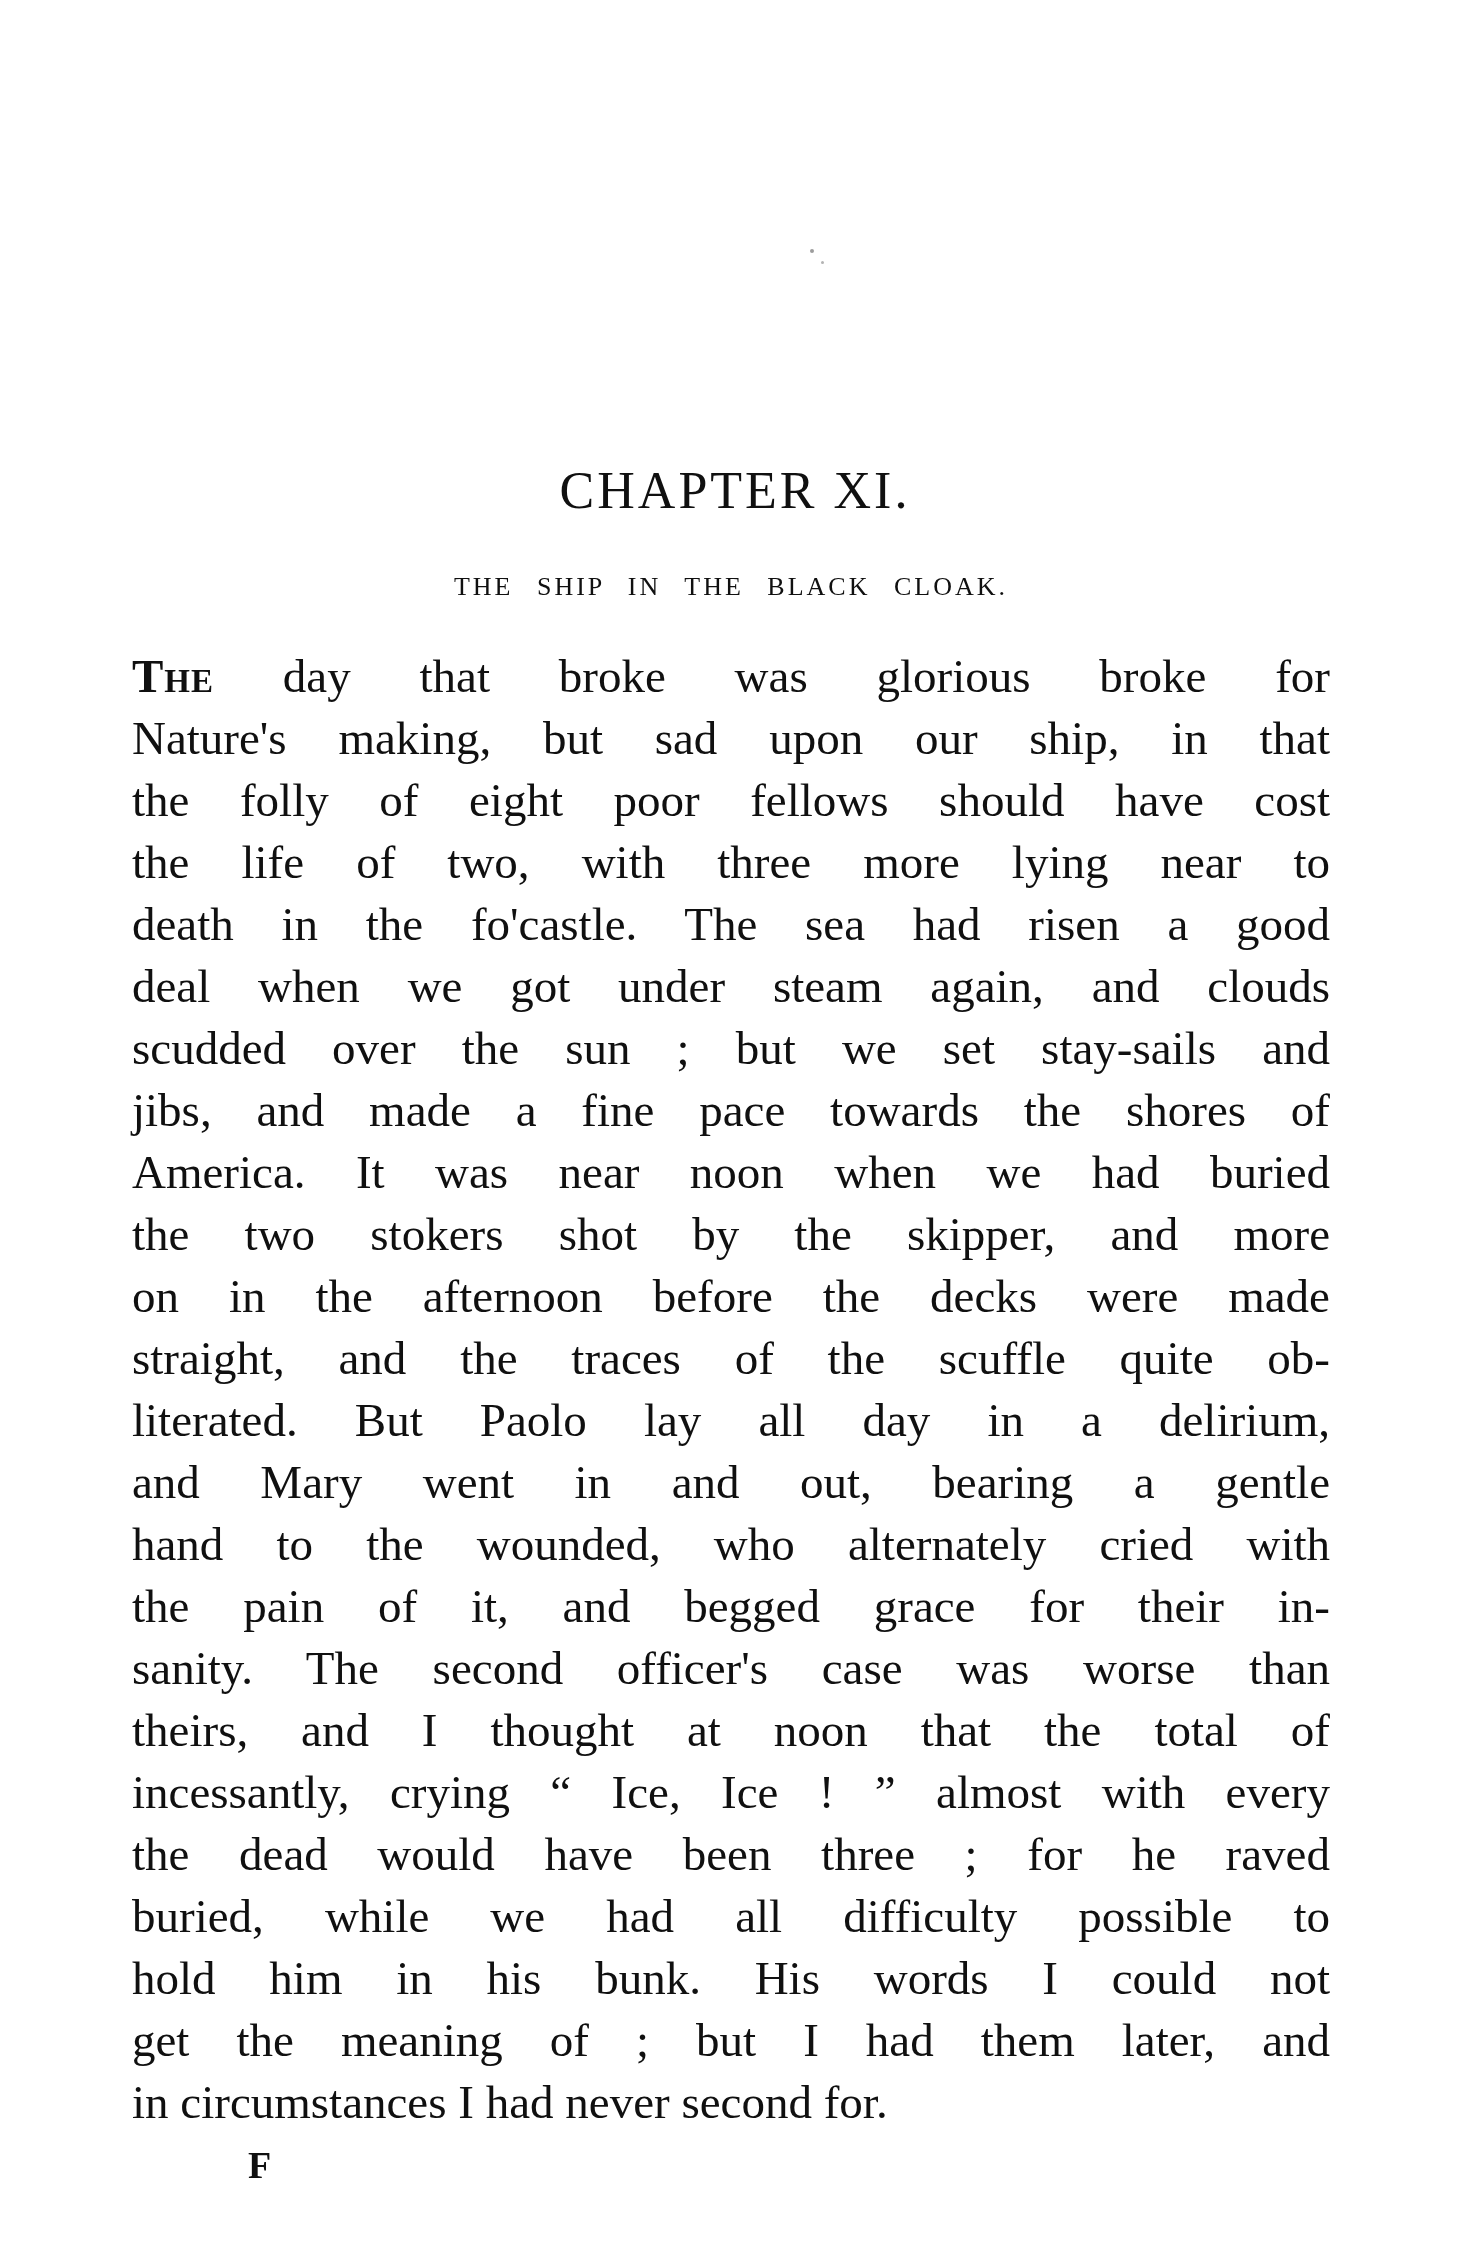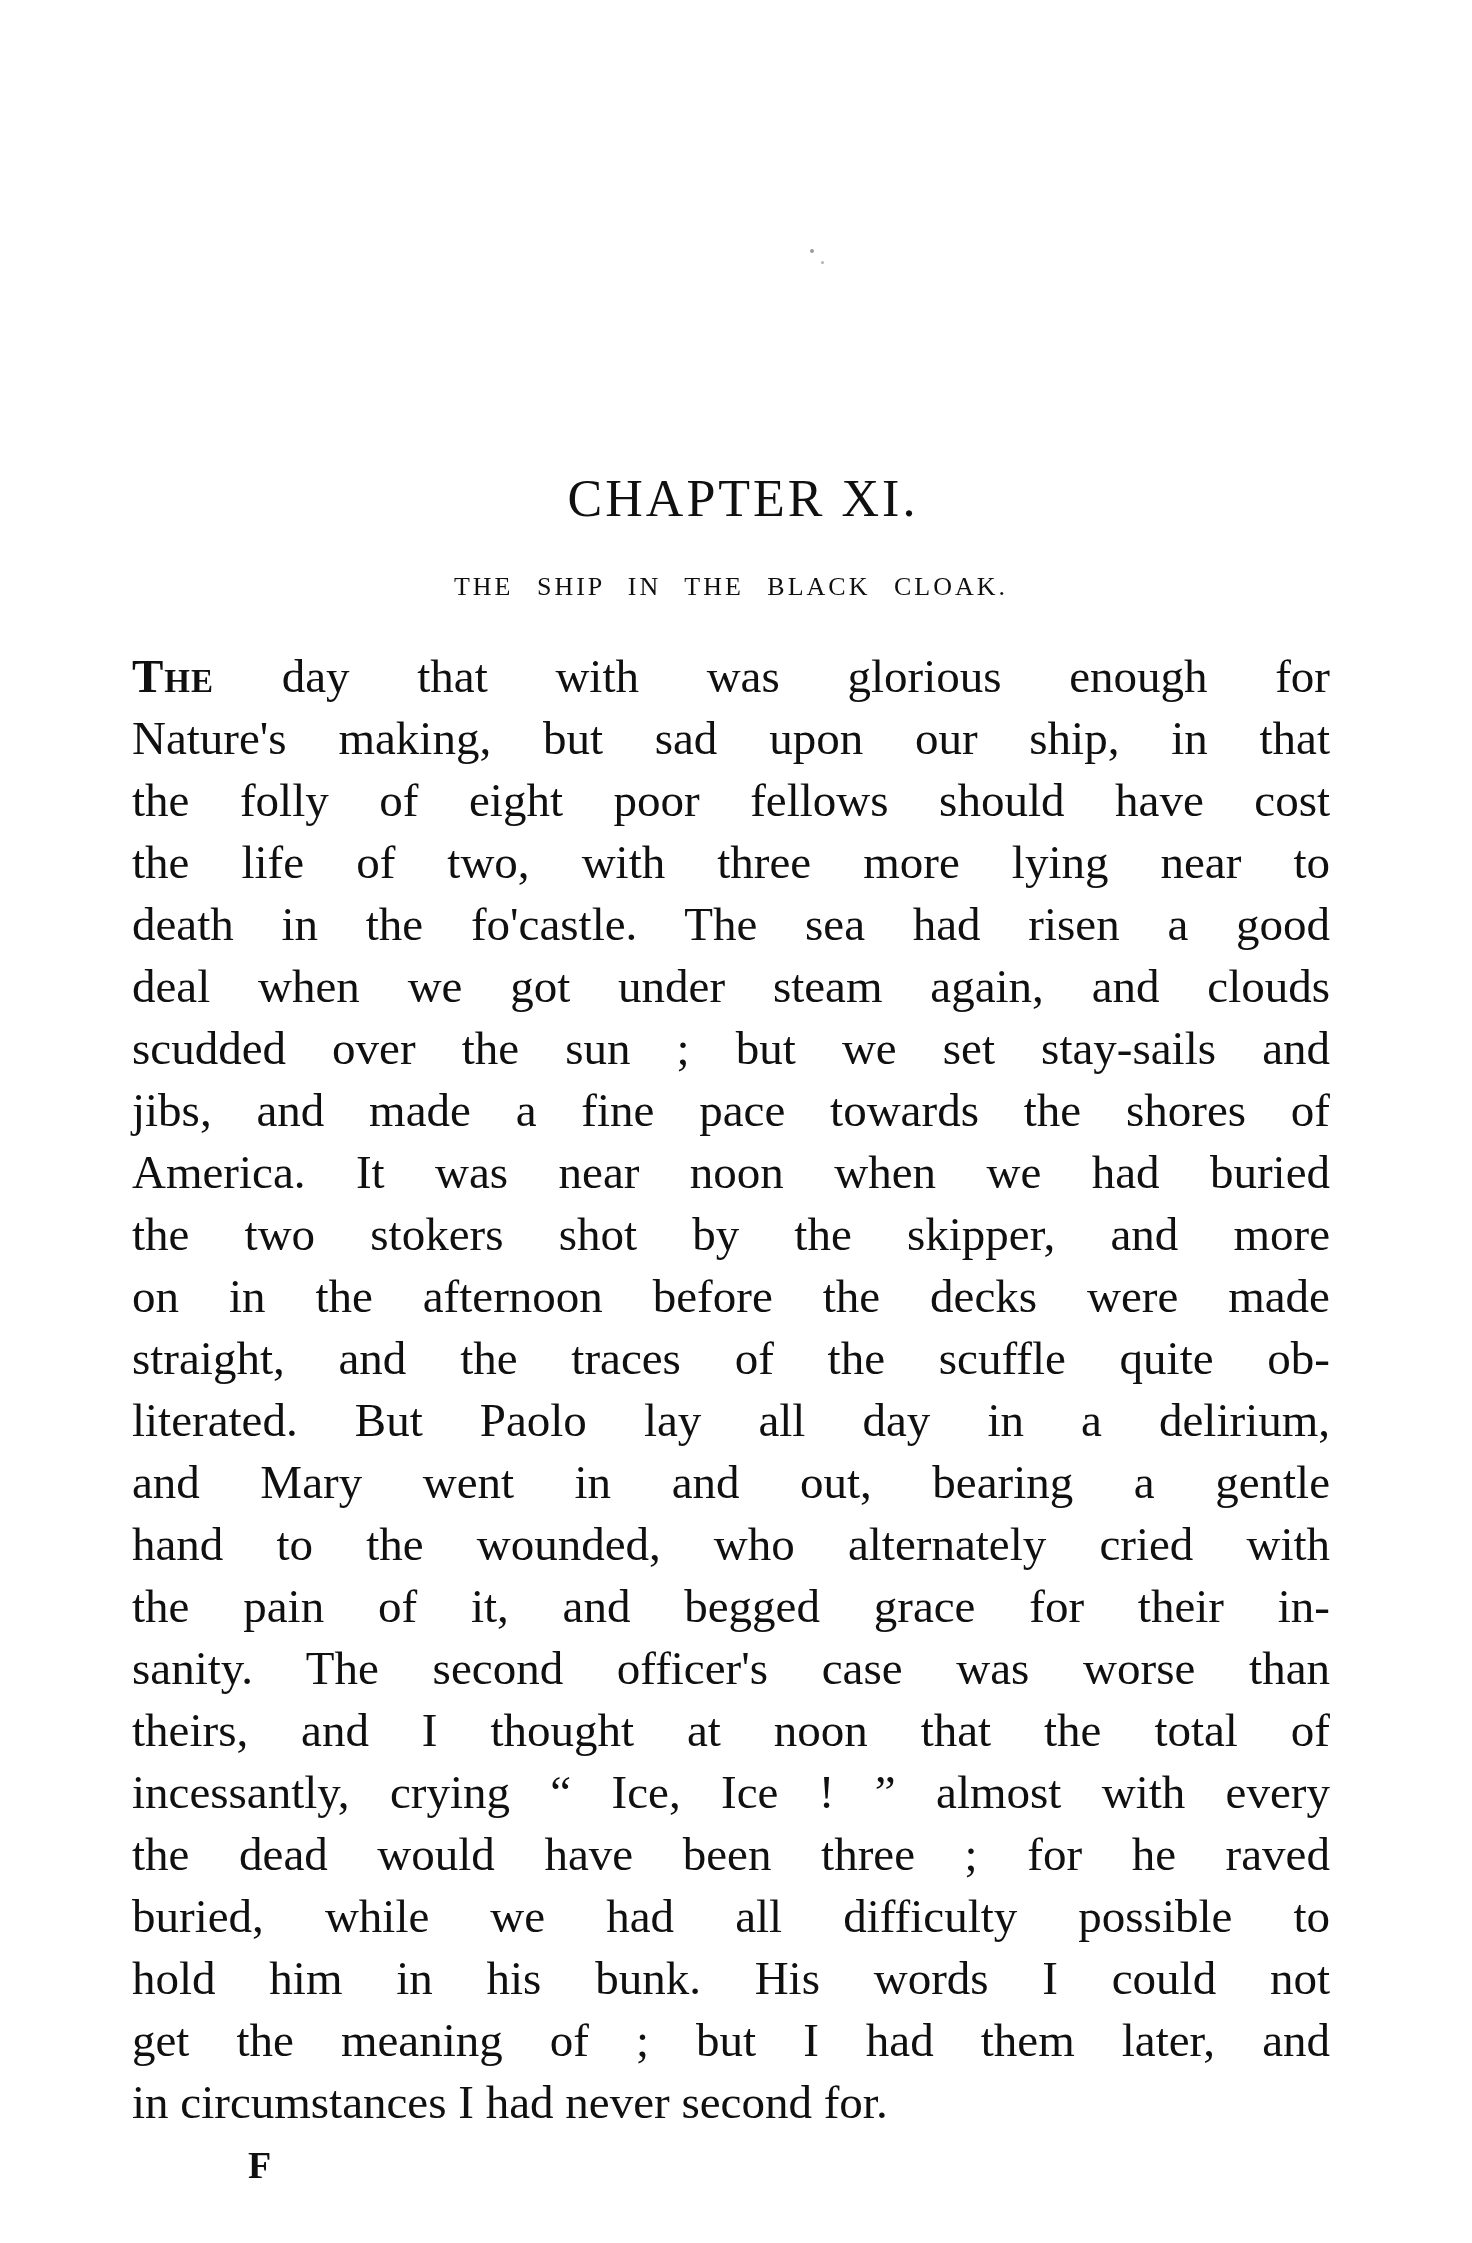--- a/index.html
+++ b/index.html
@@ -11,21 +11,21 @@
     background: #ffffff;
     color: #101010;
     font-family: "Liberation Serif", "DejaVu Serif", serif;
     overflow: hidden;
   }
 
   .chapter-heading {
     position: absolute;
     left: 132px; top: 458px;
     width: 1198px;
-    margin: 12px;
+    margin: 4px;
     text-align: center;
     font-size: 52px;
     font-weight: normal;
     letter-spacing: 3px;
     line-height: 58px;
     white-space: nowrap;
   }
 
   .chapter-subtitle {
     position: absolute;
@@ -85,21 +85,21 @@
 </head>
 <body>
 
 <div class="page">
 
   <h1 class="chapter-heading">CHAPTER XI.</h1>
 
   <h2 class="chapter-subtitle">THE SHIP IN THE BLACK CLOAK.</h2>
 
   <div class="para">
-    <div class="line first"><span class="lead">The</span> <span>day that with was glorious enough for</span></div>
+    <div class="line first"><span class="lead">The</span> <span>day that broke was glorious broke for</span></div>
     <div class="line">Nature's making, but sad upon our ship, in that</div>
     <div class="line">the folly of eight poor fellows should have cost</div>
     <div class="line">the life of two, with three more lying near to</div>
     <div class="line">death in the fo'castle. The sea had risen a good</div>
     <div class="line">deal when we got under steam again, and clouds</div>
     <div class="line">scudded over the sun ; but we set stay-sails and</div>
     <div class="line">jibs, and made a fine pace towards the shores of</div>
     <div class="line">America. It was near noon when we had buried</div>
     <div class="line">the two stokers shot by the skipper, and more</div>
     <div class="line">on in the afternoon before the decks were made</div>

